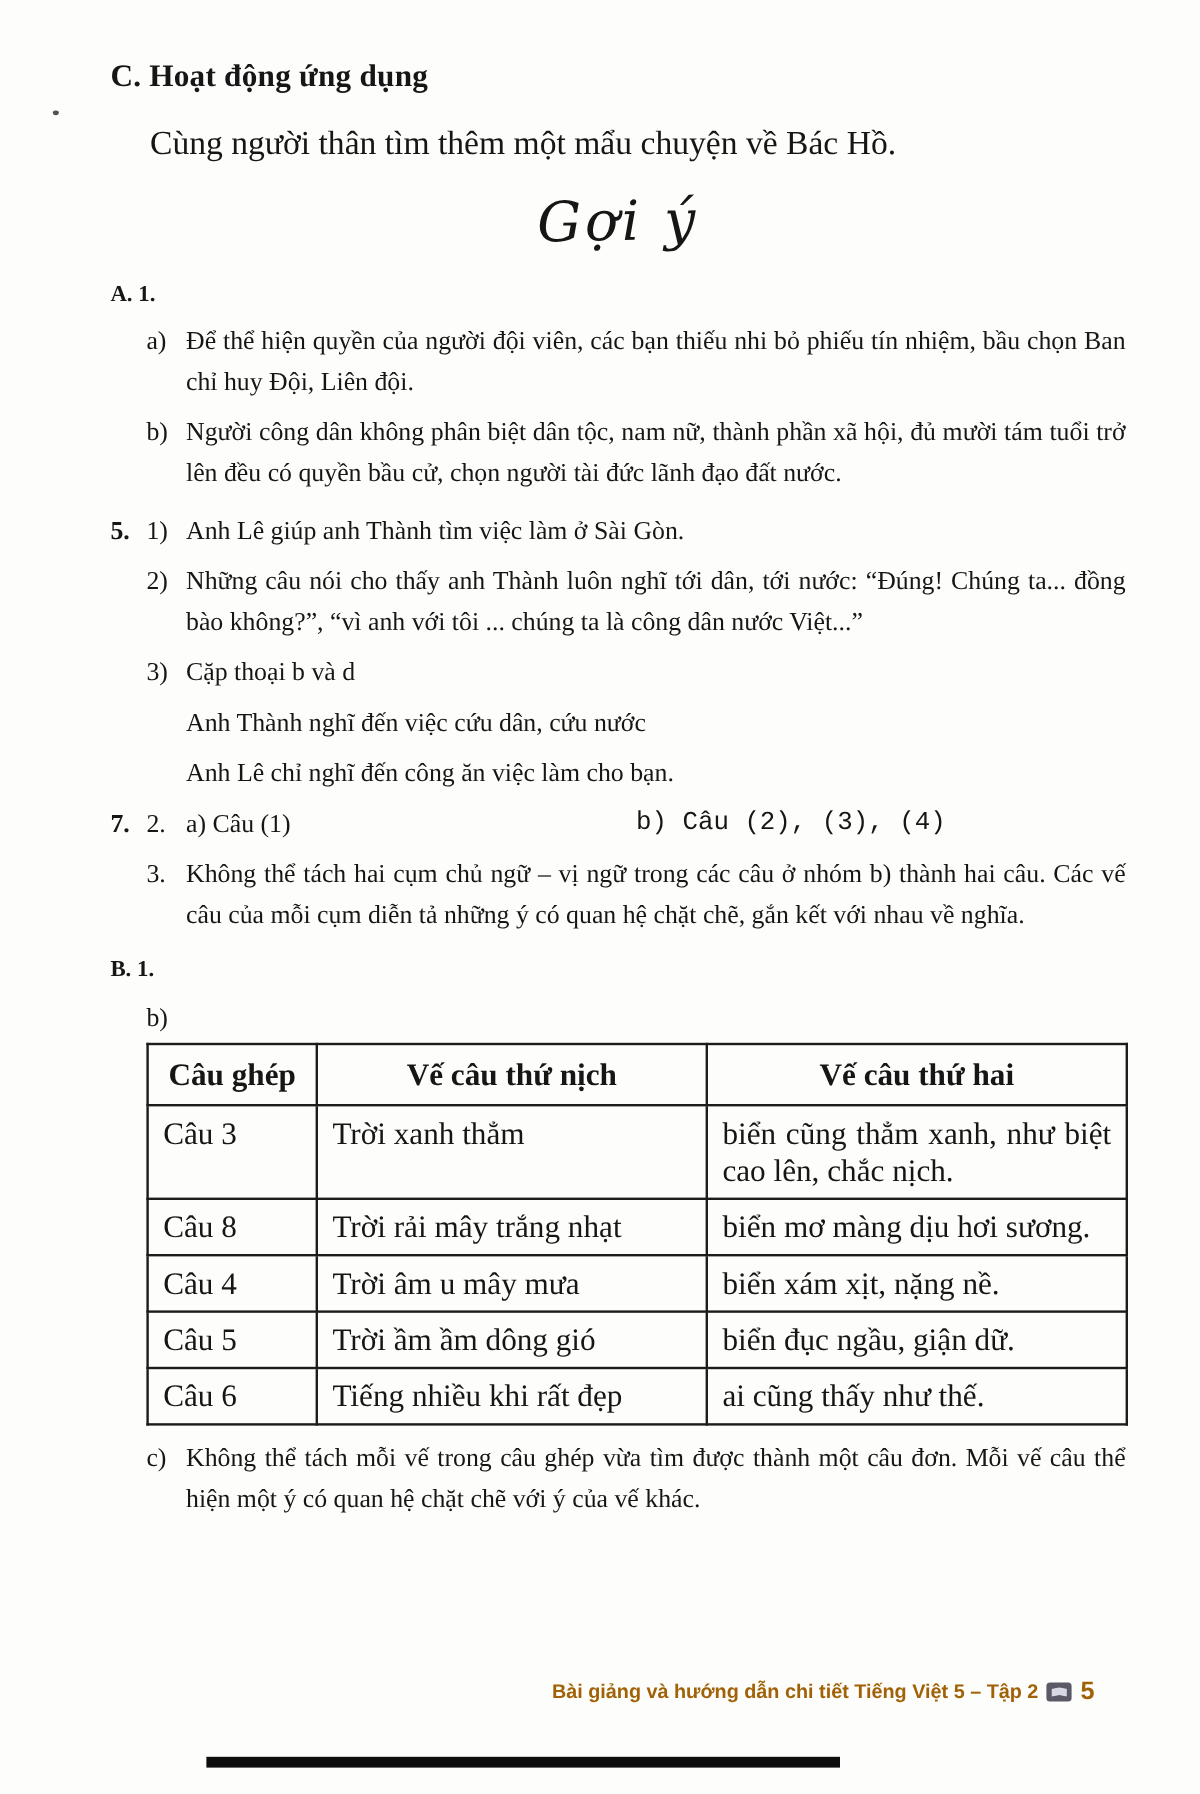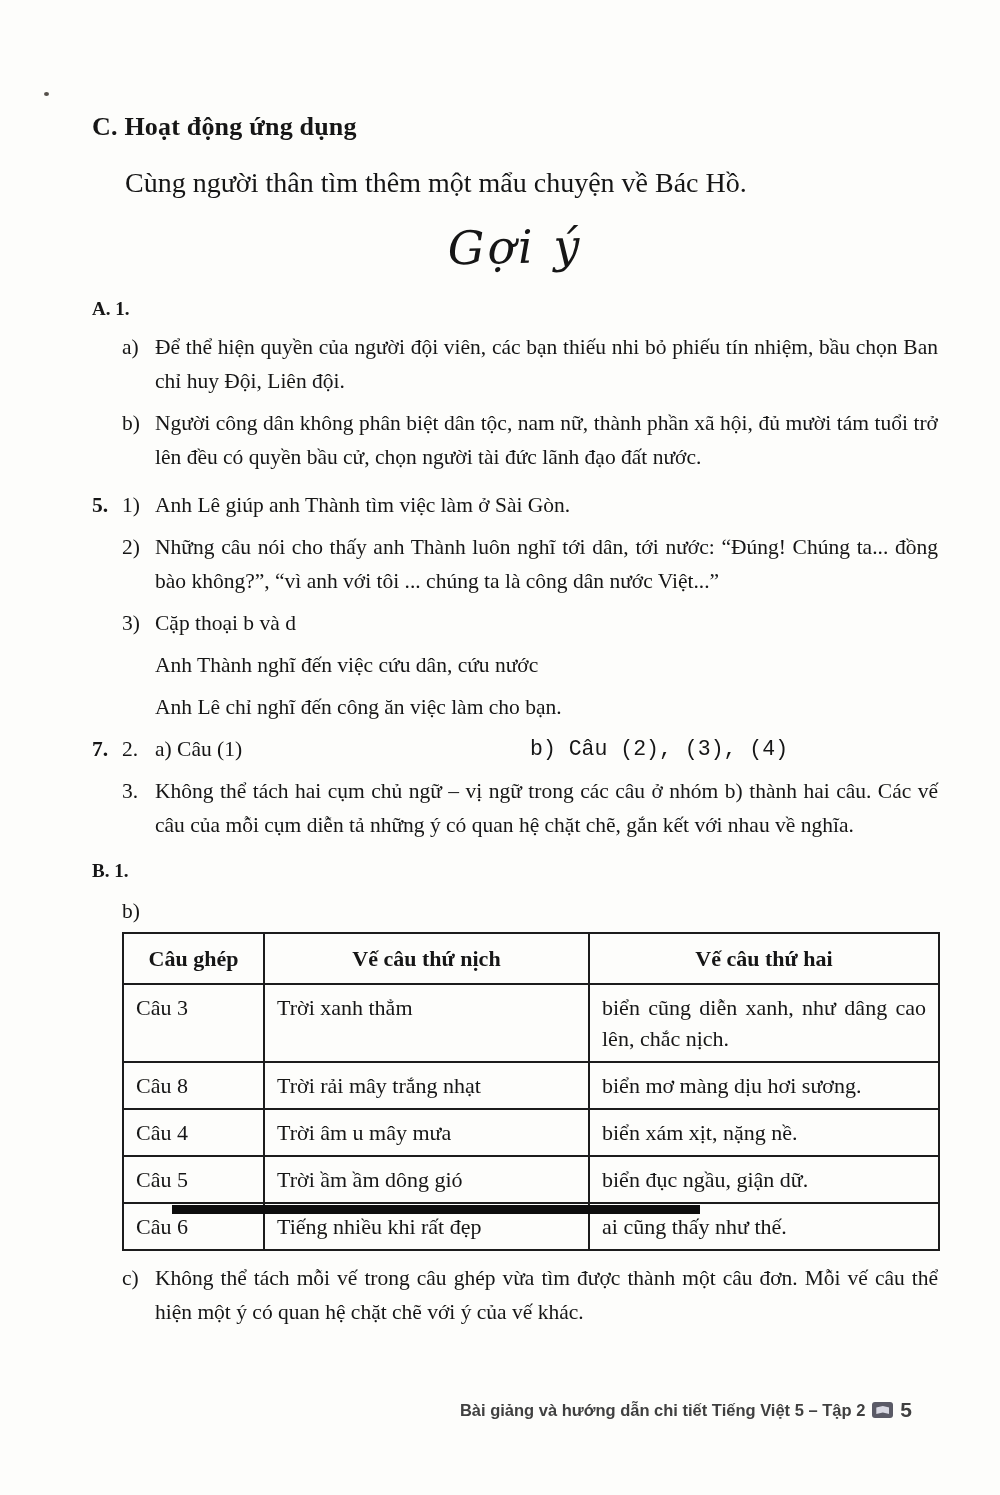--- a/index.html
+++ b/index.html
@@ -8,22 +8,22 @@
     width: 1000px;
     height: 1495px;
     background: #fdfdfb;
     font-family: "Liberation Serif", "DejaVu Serif", serif;
     color: #161616;
     overflow: hidden;
   }
   .page {
     position: relative;
     width: 1000px;
-    height: 1214px;
-    padding: 112px 62px 0 92px;
+    height: 1473px;
+    padding: 49px 62px 0 92px;
   }
   .heading-c {
     font-size: 26px;
     font-weight: bold;
     line-height: 30px;
     margin-bottom: 24px;
     letter-spacing: 0.2px;
   }
   .intro {
     font-size: 28px;
@@ -71,21 +71,21 @@
   }
   table.answers {
     border-collapse: collapse;
     margin-left: 30px;
     width: 816px;
     table-layout: fixed;
     margin-bottom: 10px;
   }
   table.answers th, table.answers td {
     border: 2px solid #1c1c1c;
-    font-size: 22px;
+    font-size: 26px;
     line-height: 31px;
     padding: 7px 12px;
     vertical-align: top;
   }
   table.answers th {
     text-align: center;
     font-weight: bold;
     padding: 9px 10px;
   }
   .col1 { width: 141px; }
@@ -95,21 +95,21 @@
   .footer {
     position: absolute;
     top: 1398px;
     right: 88px;
     display: flex;
     align-items: center;
     gap: 7px;
     font-family: "Liberation Sans", sans-serif;
     font-size: 16.5px;
     font-weight: bold;
-    color: #404040;
+    color: #a16207;
   }
   .footer .page-num {
     font-size: 21px;
     font-weight: bold;
   }
   .logo-icon {
     display: inline-block;
     width: 21px;
     height: 16px;
     background: #5a5a66;
@@ -203,21 +203,21 @@
   <table class="answers">
     <tbody>
         <tr>
       <th class="col1">Câu ghép</th>
       <th class="col2">Vế câu thứ nịch</th>
       <th class="col3">Vế câu thứ hai</th>
     </tr>
     <tr>
       <td>Câu 3</td>
       <td>Trời xanh thẳm</td>
-      <td class="justify">biển cũng diễn xanh, như dâng cao lên, chắc nịch.</td>
+      <td class="justify">biển cũng thẳm xanh, như biệt cao lên, chắc nịch.</td>
     </tr>
     <tr>
       <td>Câu 8</td>
       <td>Trời rải mây trắng nhạt</td>
       <td>biển mơ màng dịu hơi sương.</td>
     </tr>
     <tr>
       <td>Câu 4</td>
       <td>Trời âm u mây mưa</td>
       <td>biển xám xịt, nặng nề.</td>

